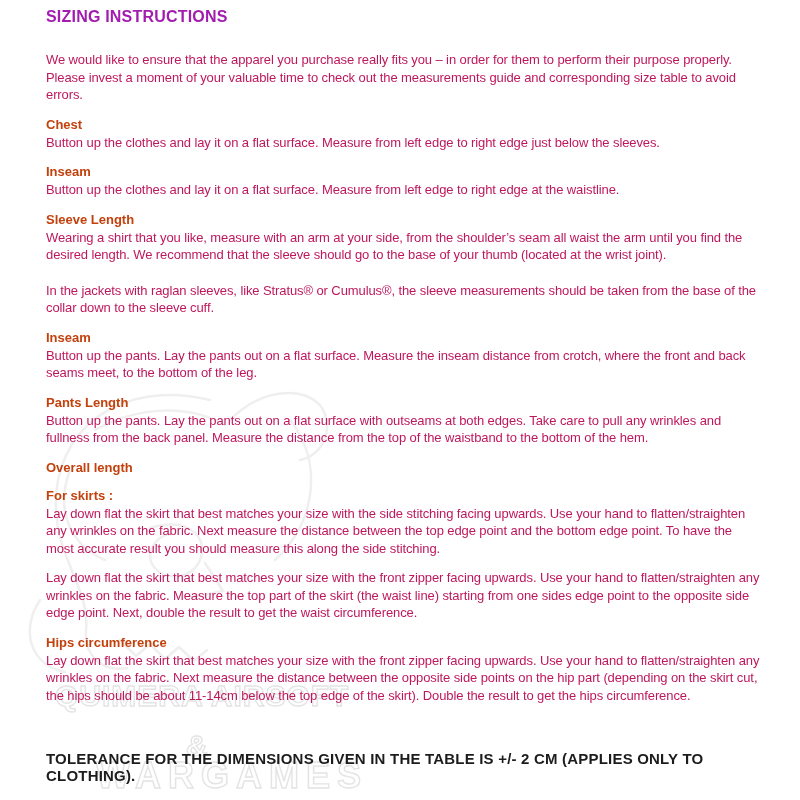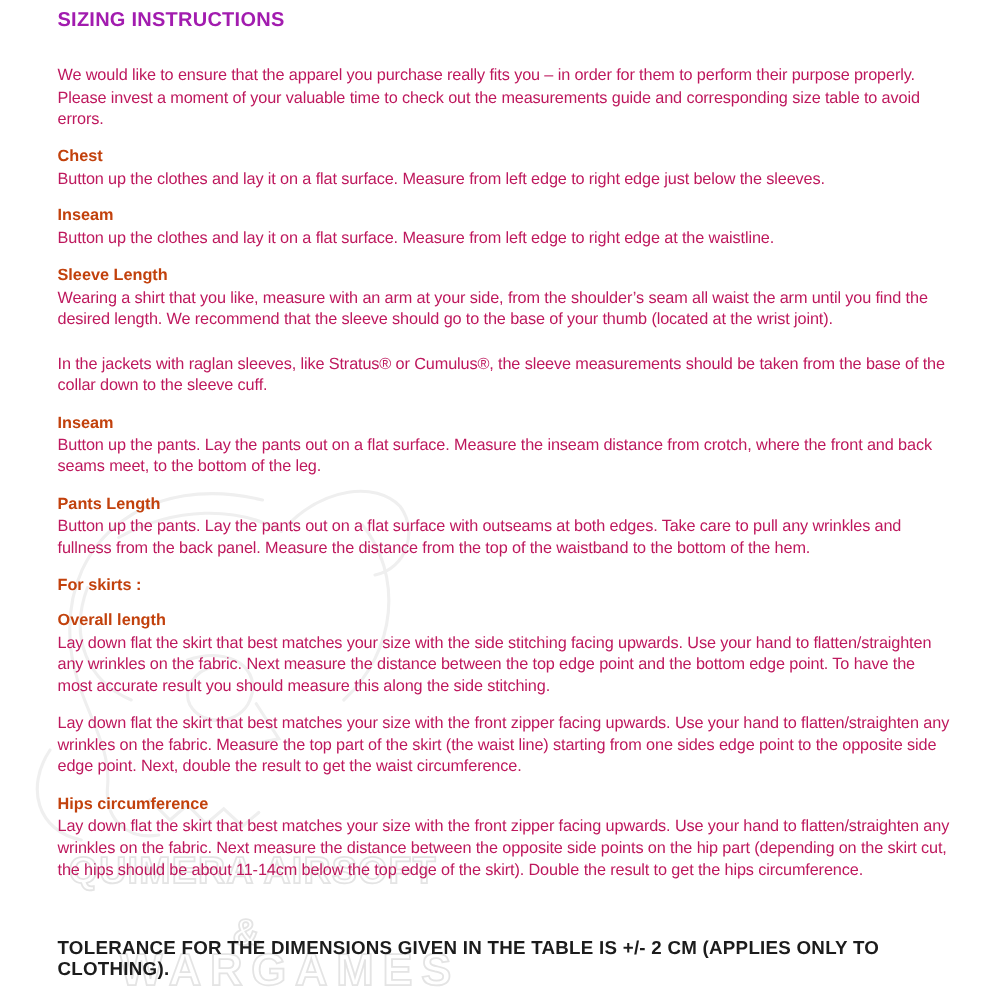--- a/index.html
+++ b/index.html
@@ -107,23 +107,23 @@
   <h3 class="sec-heading">Sleeve Length</h3>
   <p class="para">Wearing a shirt that you like, measure with an arm at your side, from the shoulder’s seam all waist the arm until you find the desired length. We recommend that the sleeve should go to the base of your thumb (located at the wrist joint).</p>
   <p class="para para-gap">In the jackets with raglan sleeves, like Stratus® or Cumulus®, the sleeve measurements should be taken from the base of the collar down to the sleeve cuff.</p>
 
   <h3 class="sec-heading">Inseam</h3>
   <p class="para">Button up the pants. Lay the pants out on a flat surface. Measure the inseam distance from crotch, where the front and back seams meet, to the bottom of the leg.</p>
 
   <h3 class="sec-heading">Pants Length</h3>
   <p class="para">Button up the pants. Lay the pants out on a flat surface with outseams at both edges. Take care to pull any wrinkles and fullness from the back panel. Measure the distance from the top of the waistband to the bottom of the hem.</p>
 
+  <h3 class="sec-heading">Overall length</h3>
+
   <h3 class="sec-heading">For skirts :</h3>
-
-  <h3 class="sec-heading">Overall length</h3>
   <p class="para">Lay down flat the skirt that best matches your size with the side stitching facing upwards. Use your hand to flatten/straighten any wrinkles on the fabric. Next measure the distance between the top edge point and the bottom edge point. To have the most accurate result you should measure this along the side stitching.</p>
 
   <p class="para">Lay down flat the skirt that best matches your size with the front zipper facing upwards. Use your hand to flatten/straighten any wrinkles on the fabric. Measure the top part of the skirt (the waist line) starting from one sides edge point to the opposite side edge point. Next, double the result to get the waist circumference.</p>
 
   <h3 class="sec-heading">Hips circumference</h3>
   <p class="para">Lay down flat the skirt that best matches your size with the front zipper facing upwards. Use your hand to flatten/straighten any wrinkles on the fabric. Next measure the distance between the opposite side points on the hip part (depending on the skirt cut, the hips should be about 11-14cm below the top edge of the skirt). Double the result to get the hips circumference.</p>
 
   <h2 class="tolerance-heading">TOLERANCE FOR THE DIMENSIONS GIVEN IN THE TABLE IS +/- 2 CM (APPLIES ONLY TO CLOTHING).</h2>
 
 </div>

